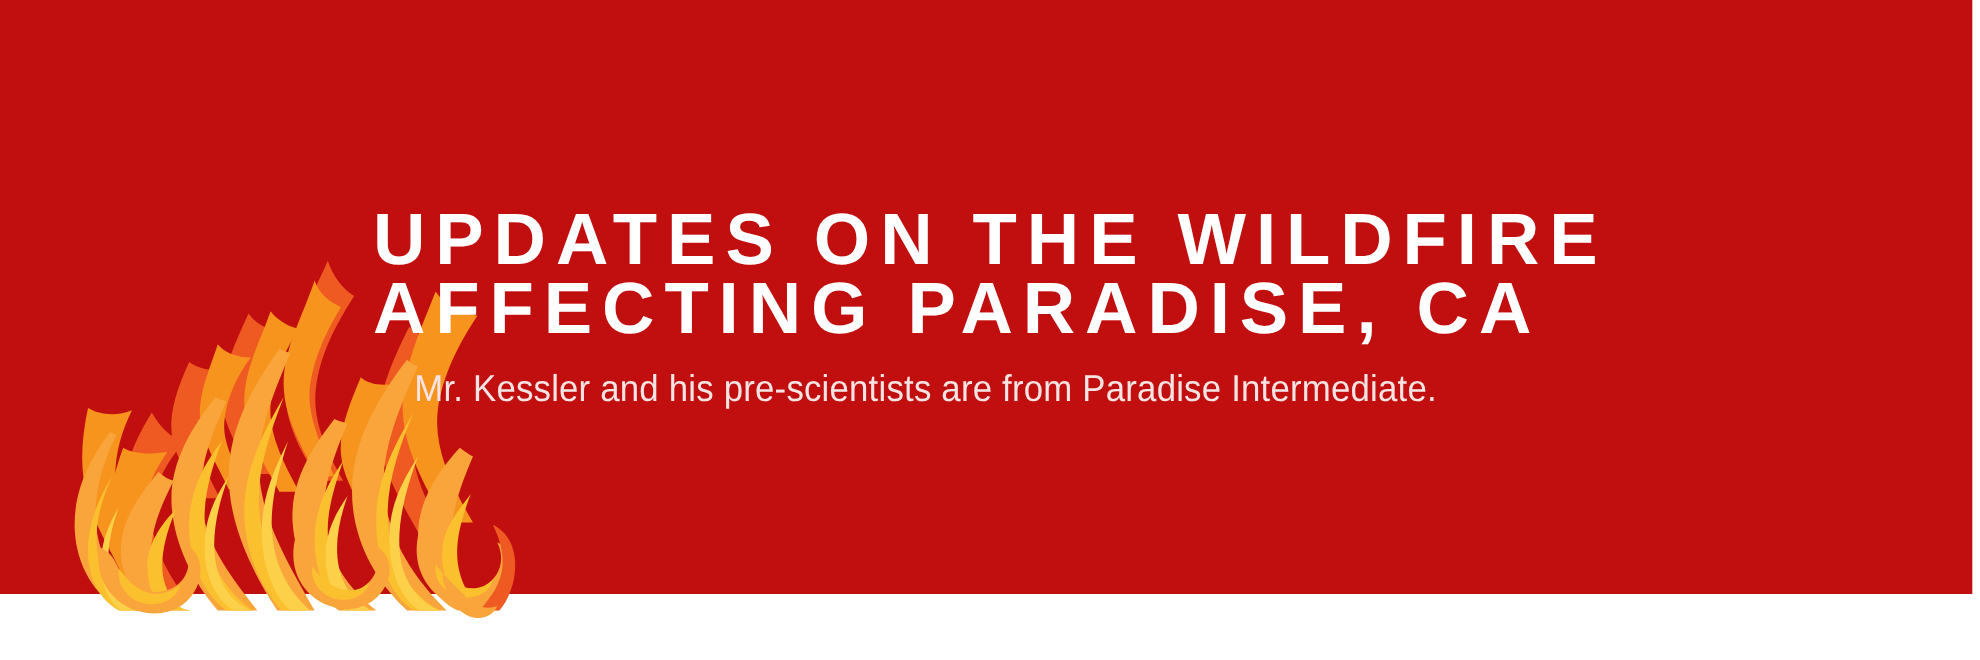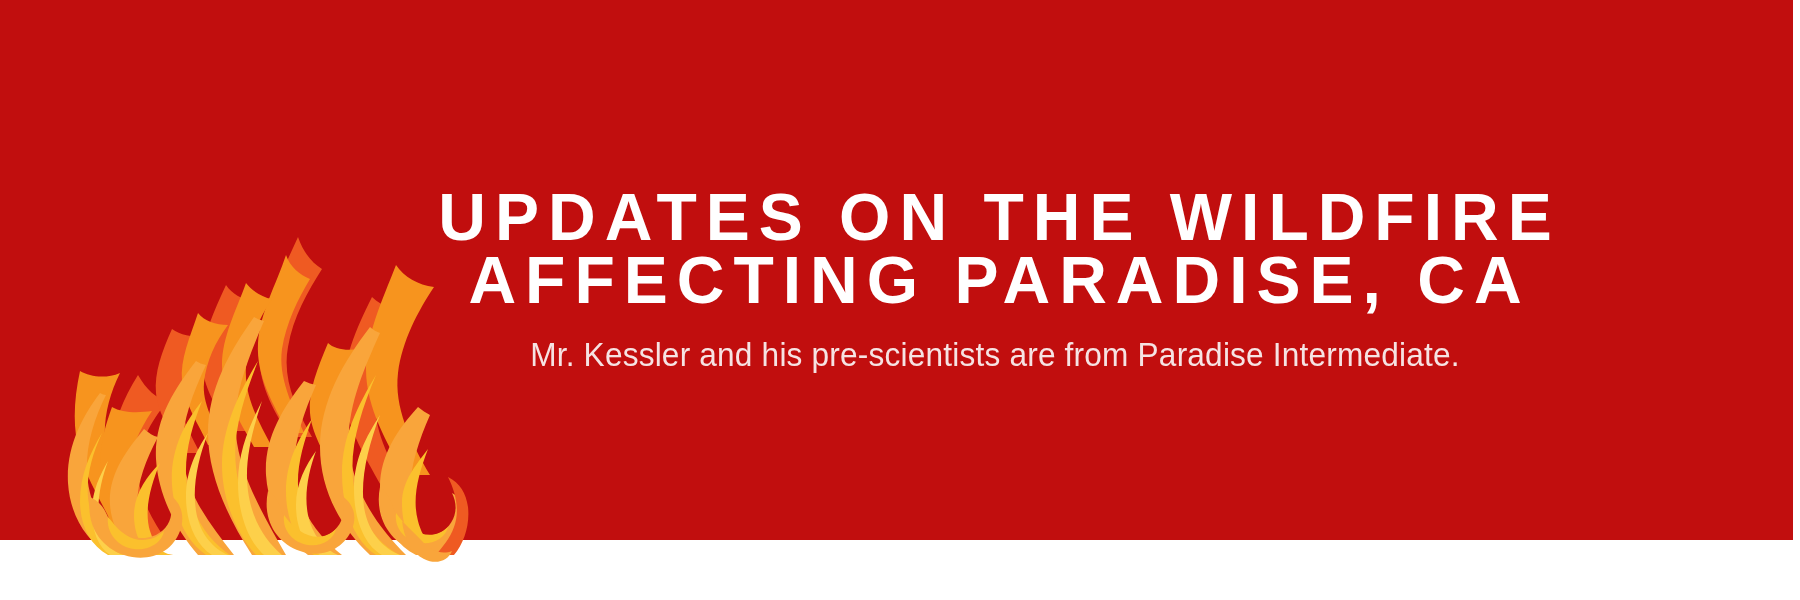--- a/index.html
+++ b/index.html
@@ -45,21 +45,20 @@
     height: 100%;
     overflow: visible;
   }
 
   
   #headline-block {
     position: absolute;
     left: 330px;
     top: 186px;
     width: 1330px;
-    text-align: center;
   }
 
   .title-line {
     display: block;
     color: #ffffff;
     font-family: "Liberation Sans", sans-serif;
     font-weight: bold;
     font-size: 66px;
     line-height: 63px;
     letter-spacing: 9px;

